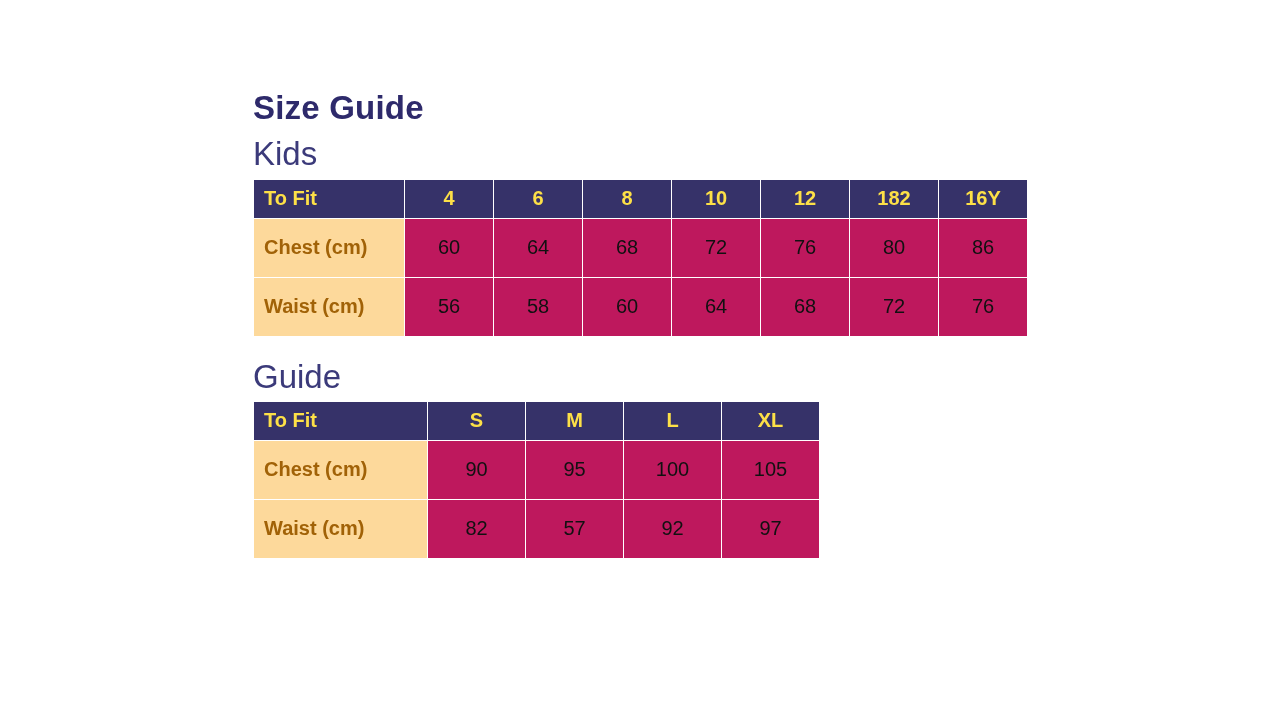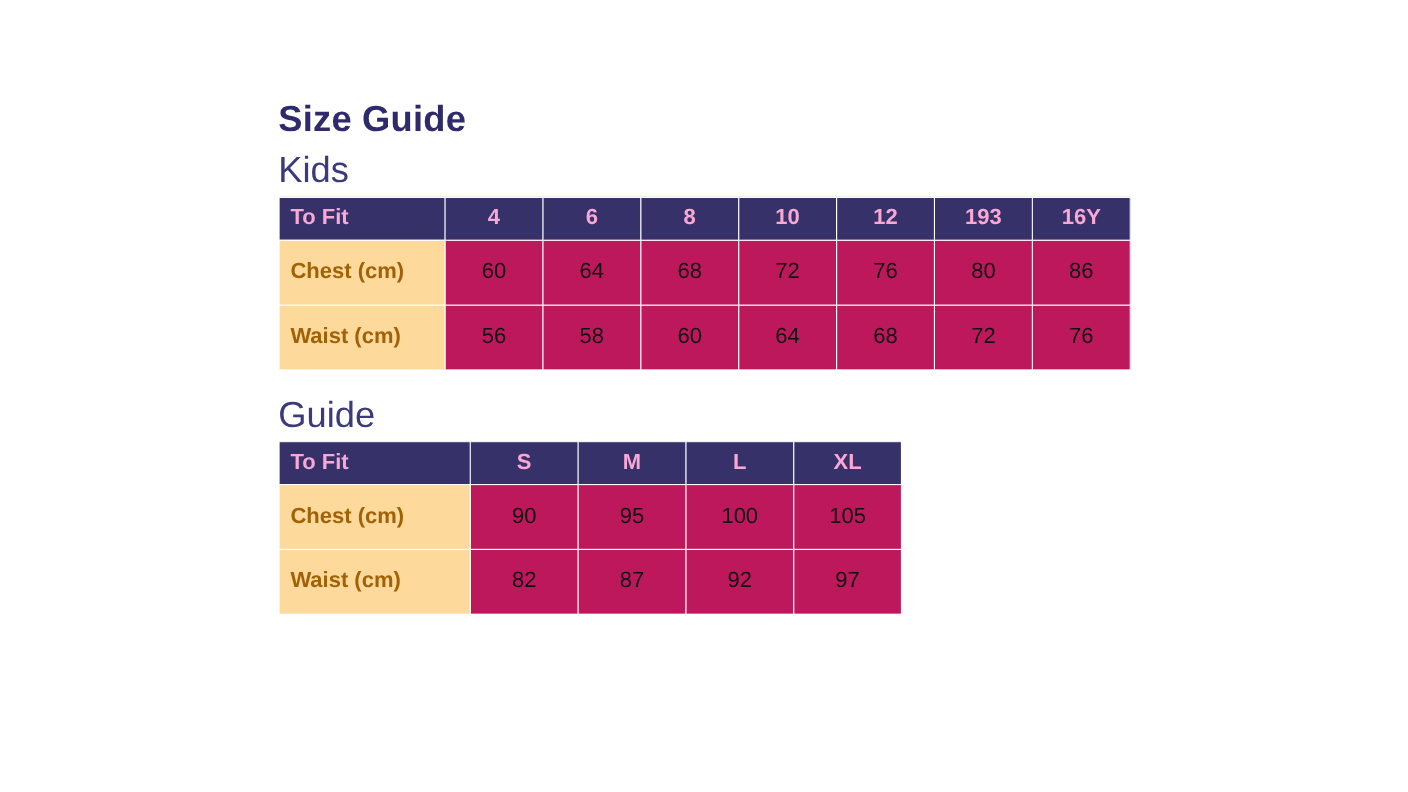--- a/index.html
+++ b/index.html
@@ -53,21 +53,21 @@
     text-align: center;
     vertical-align: middle;
     font-size: 20px;
     color: #111111;
     font-weight: normal;
     height: 58px;
     background: #be185d;
   }
   table.size-table thead th {
     background: #363269;
-    color: #f9a8d4;
+    color: #fde047;
     font-weight: bold;
     height: 38px;
     font-size: 20px;
   }
   table.size-table thead th.label-col,
   table.size-table tbody th.label-col {
     text-align: left;
     padding-left: 10px;
     font-weight: bold;
   }
@@ -107,21 +107,21 @@
           <col class="c-val">
       </colgroup>
       <thead>
         <tr>
           <th class="label-col">To Fit</th>
           <th>4</th>
           <th>6</th>
           <th>8</th>
           <th>10</th>
           <th>12</th>
-          <th>193</th>
+          <th>182</th>
           <th>16Y</th>
         </tr>
       </thead>
       <tbody>
         <tr>
           <th class="label-col">Chest (cm)</th>
           <td>60</td>
           <td>64</td>
           <td>68</td>
           <td>72</td>
@@ -165,21 +165,21 @@
         <tr>
           <th class="label-col">Chest (cm)</th>
           <td>90</td>
           <td>95</td>
           <td>100</td>
           <td>105</td>
         </tr>
         <tr>
           <th class="label-col">Waist (cm)</th>
           <td>82</td>
-          <td>87</td>
+          <td>57</td>
           <td>92</td>
           <td>97</td>
         </tr>
       </tbody>
     </table>
 
   </div>
 </div>
 
 </body></html>

